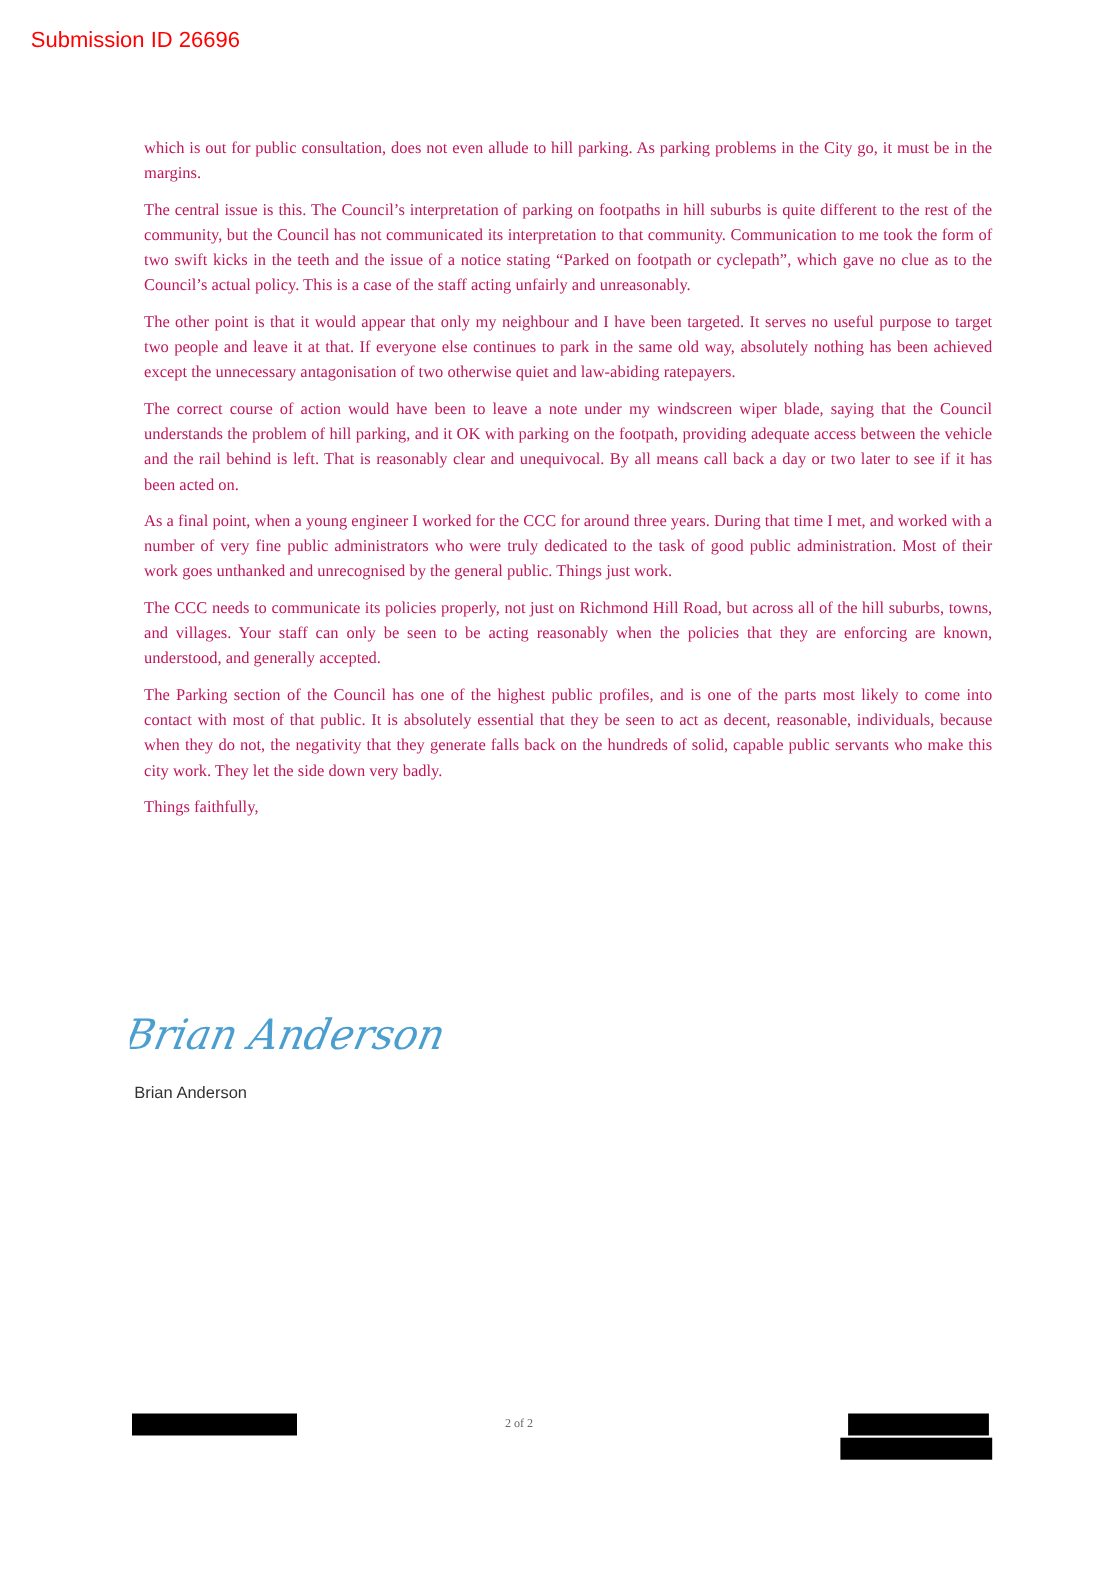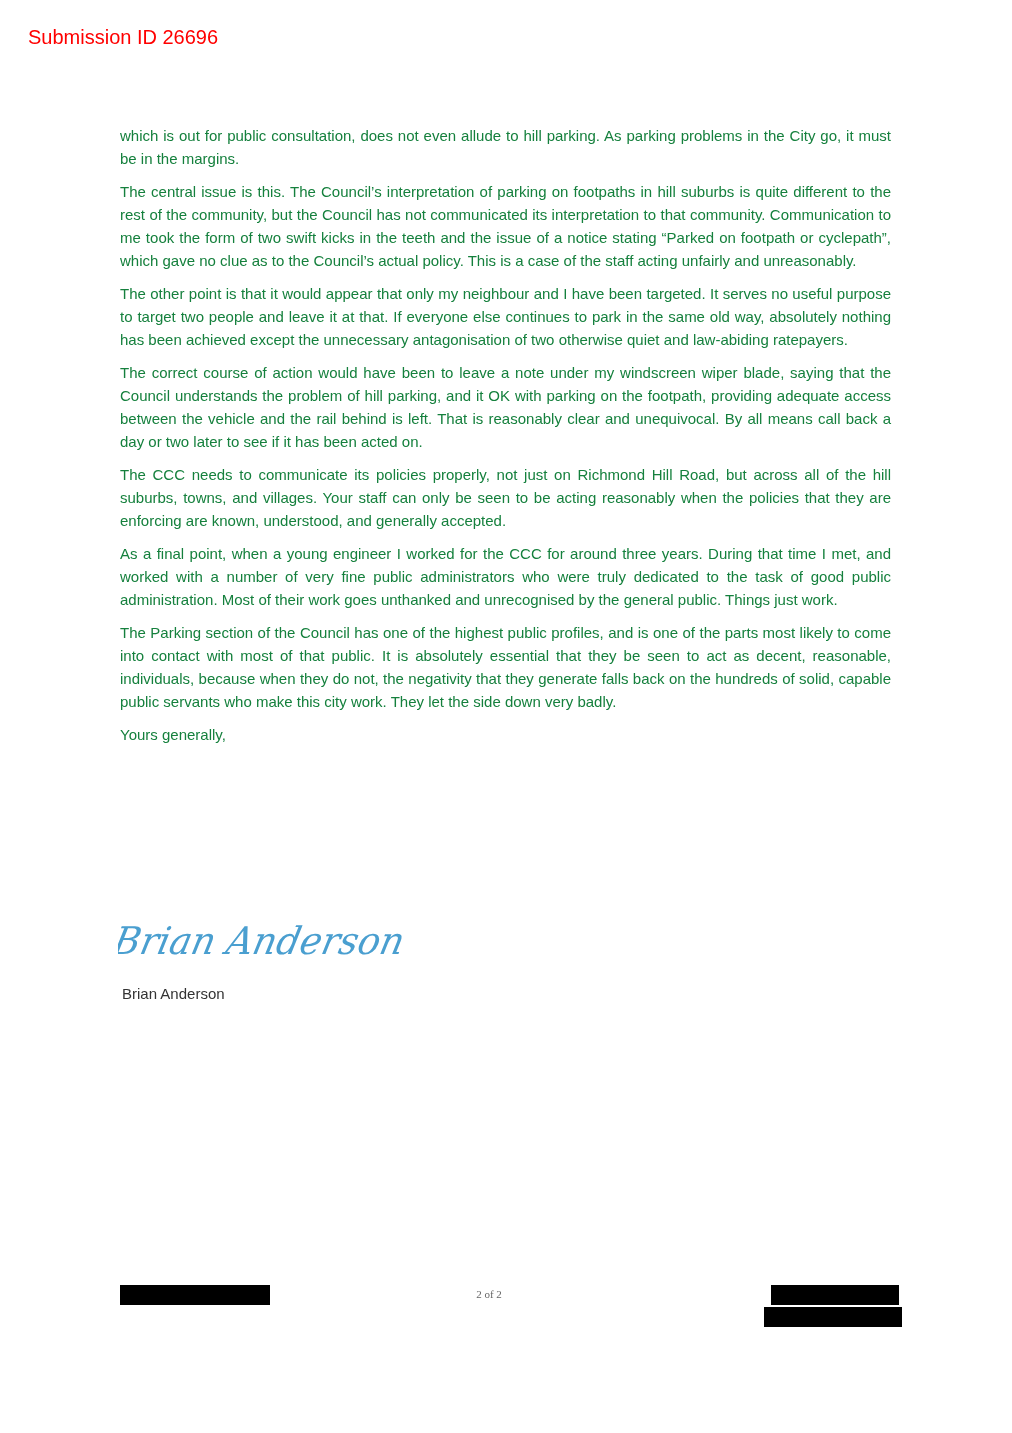--- a/index.html
+++ b/index.html
@@ -4,59 +4,59 @@
 <style>
   html, body { margin: 0; padding: 0; background: #ffffff; }
   body { width: 1012px; height: 1433px; position: relative; overflow: hidden; }
   .submission-id {
     position: absolute; left: 28px; top: 24px;
     font-family: "Liberation Sans", sans-serif; font-size: 20px; color: #ff0000;
     line-height: 26px;
     text-align: center;
   }
   .body-text {
-    position: absolute; left: 120px; top: 124px; width: 771px;
-    font-family: Liberation Sans, sans-serif; font-size: 15px; color: #15803d;
+    position: absolute; left: 131px; top: 124px; width: 771px;
+    font-family: Liberation Serif, serif; font-size: 15px; color: #be185d;
     line-height: 23px; text-align: justify;
   }
   .body-text p { margin: 0 0 10px 0; }
   .body-text p.last { text-align: left; }
   .closing {
     margin-top: 0;
   }
   .signature {
     position: absolute; left: 118px; top: 904px; width: 320px; height: 70px;
   }
   .signer {
     position: absolute; left: 122px; top: 985px;
     font-family: "Liberation Sans", sans-serif; font-size: 15px; color: #333333;
   }
   .redact { position: absolute; background: #000000; }
   .redact-1 { left: 120px; top: 1285px; width: 150px; height: 20px; }
   .redact-2 { left: 771px; top: 1285px; width: 128px; height: 20px; }
   .redact-3 { left: 764px; top: 1307px; width: 138px; height: 20px; }
   .page-number {
-    position: absolute; left: 459px; top: 1288px; width: 60px; text-align: center;
+    position: absolute; left: 459px; top: 1288px; width: 60px; text-align: left;
     font-family: "Liberation Serif", serif; font-size: 11px; color: #666666;
   }
 </style>
 </head>
 <body>
 
 <div class="submission-id">Submission ID 26696</div>
 
 <div class="body-text">
   <p>which is out for public consultation, does not even allude to hill parking. As parking problems in the City go, it must be in the margins.</p>
   <p>The central issue is this. The Council’s interpretation of parking on footpaths in hill suburbs is quite different to the rest of the community, but the Council has not communicated its interpretation to that community. Communication to me took the form of two swift kicks in the teeth and the issue of a notice stating “Parked on footpath or cyclepath”, which gave no clue as to the Council’s actual policy. This is a case of the staff acting unfairly and unreasonably.</p>
   <p>The other point is that it would appear that only my neighbour and I have been targeted. It serves no useful purpose to target two people and leave it at that. If everyone else continues to park in the same old way, absolutely nothing has been achieved except the unnecessary antagonisation of two otherwise quiet and law-abiding ratepayers.</p>
   <p>The correct course of action would have been to leave a note under my windscreen wiper blade, saying that the Council understands the problem of hill parking, and it OK with parking on the footpath, providing adequate access between the vehicle and the rail behind is left. That is reasonably clear and unequivocal. By all means call back a day or two later to see if it has been acted on.</p>
+  <p>As a final point, when a young engineer I worked for the CCC for around three years. During that time I met, and worked with a number of very fine public administrators who were truly dedicated to the task of good public administration. Most of their work goes unthanked and unrecognised by the general public. Things just work.</p>
   <p>The CCC needs to communicate its policies properly, not just on Richmond Hill Road, but across all of the hill suburbs, towns, and villages. Your staff can only be seen to be acting reasonably when the policies that they are enforcing are known, understood, and generally accepted.</p>
-  <p>As a final point, when a young engineer I worked for the CCC for around three years. During that time I met, and worked with a number of very fine public administrators who were truly dedicated to the task of good public administration. Most of their work goes unthanked and unrecognised by the general public. Things just work.</p>
   <p>The Parking section of the Council has one of the highest public profiles, and is one of the parts most likely to come into contact with most of that public. It is absolutely essential that they be seen to act as decent, reasonable, individuals, because when they do not, the negativity that they generate falls back on the hundreds of solid, capable public servants who make this city work. They let the side down very badly.</p>
-  <p class="last closing">Yours generally,</p>
+  <p class="last closing">Things faithfully,</p>
 </div>
 
 <svg class="signature" viewBox="0 0 320 70">
   <text id="sig-text" x="4" y="50" font-family="DejaVu Serif, serif" font-style="italic" font-size="38" fill="#4a9fd0" transform="skewX(-12)" textLength="290" lengthAdjust="spacingAndGlyphs">Brian Anderson</text>
 </svg>
 
 <div class="signer">Brian Anderson</div>
 
 <div class="redact redact-1"></div>
 <div class="page-number">2 of 2</div>

